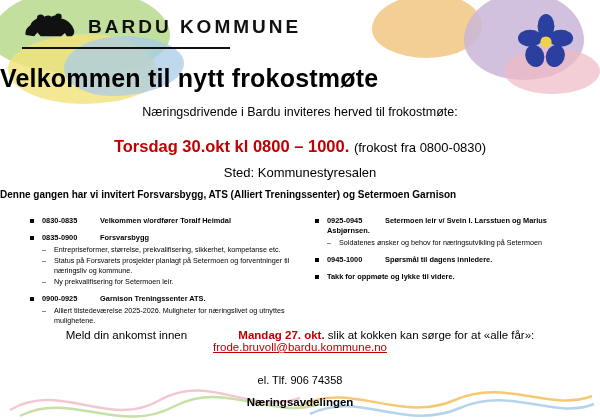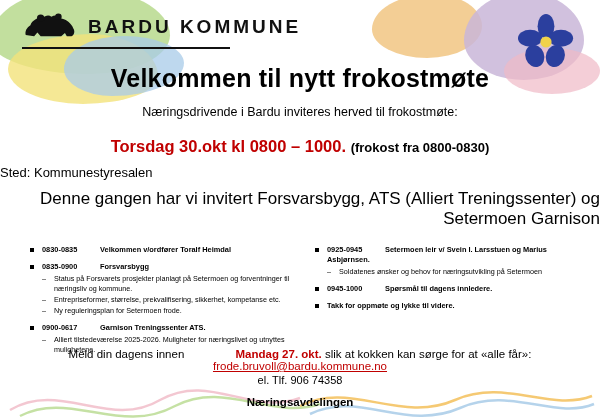--- a/index.html
+++ b/index.html
@@ -111,51 +111,51 @@
     width: 56px;
     height: 56px;
   }
 
   
   .content {
     position: relative;
     z-index: 3;
   }
   .title {
-    text-align: center;
     font-size: 25px;
     font-weight: 700;
     margin-top: 6px;
     letter-spacing: .2px;
   }
   .subtitle {
     text-align: center;
     font-size: 12.5px;
     margin-top: 12px;
   }
   .dateline {
     text-align: center;
     margin-top: 18px;
     font-size: 16.5px;
     font-weight: 700;
     color: #c00000;
   }
   .dateline .paren {
     color: #000000;
     font-size: 13px;
-    font-weight: 700;
+    font-weight: 400;
   }
   .place {
+    text-align: center;
     font-size: 13px;
     margin-top: 9px;
   }
   .guests {
-    text-align: right;
-    font-size: 17px;
-    font-weight: 400;
+    text-align: left;
+    font-size: 10px;
+    font-weight: 700;
     margin-top: 9px;
   }
 
   
   .agenda {
     display: flex;
     margin-top: 16px;
     padding: 0 16px 0 28px;
     gap: 14px;
   }
@@ -224,21 +224,21 @@
     color: #c00000;
     font-weight: 700;
     padding-left: 48px;
   }
   .rsvp a {
     color: #c00000;
     text-decoration: underline;
   }
   .phone {
     font-size: 11px;
-    margin-top: 2px;
+    margin-top: 21px;
   }
   .signature {
     font-size: 11.5px;
     font-weight: 700;
     margin-top: 10px;
   }
 </style>
 </head>
 <body>
 
@@ -295,27 +295,27 @@
     <div class="col">
       <ul class="bullets">
         <li>
           <span class="time">0830-0835</span>
           <span>Velkommen v/ordfører Toralf Heimdal</span>
         </li>
         <li>
           <span class="time">0835-0900</span>
           <span>Forsvarsbygg</span>
           <ul class="sub">
+            <li>Entrepriseformer, størrelse, prekvalifisering, sikkerhet, kompetanse etc.</li>
             <li>Status på Forsvarets prosjekter planlagt på Setermoen og forventninger til næringsliv og kommune.</li>
-            <li>Entrepriseformer, størrelse, prekvalifisering, sikkerhet, kompetanse etc.</li>
-            <li>Ny reguleringsplan for Setermoen frode.</li>
+            <li>Ny prekvalifisering for Setermoen leir.</li>
           </ul>
         </li>
         <li>
-          <span class="time">0900-0617</span>
+          <span class="time">0900-0925</span>
           <span>Garnison Treningssenter ATS.</span>
           <ul class="sub">
             <li>Alliert tilstedeværelse 2025-2026. Muligheter for næringslivet og utnyttes mulighetene.</li>
           </ul>
         </li>
       </ul>
     </div>
 
     <div class="col">
       <ul class="bullets">
@@ -333,17 +333,17 @@
         <li>
           <span>Takk for oppmøte og lykke til videre.</span>
         </li>
       </ul>
     </div>
   </div>
 </div>
 
 <div class="footer">
   <div class="rsvp">
-    <span>Meld din dagens innen </span><span class="red">Mandag 27. okt.</span><span> slik at kokken kan sørge for at «alle får»: </span><a href="#">frode.bruvoll@bardu.kommune.no</a>
+    <span>Meld din ankomst innen </span><span class="red">Mandag 27. okt.</span><span> slik at kokken kan sørge for at «alle får»: </span><a href="#">frode.bruvoll@bardu.kommune.no</a>
   </div>
   <div class="phone">el. Tlf. 906 74358</div>
   <div class="signature">Næringsavdelingen</div>
 </div>
 
 </body></html>

